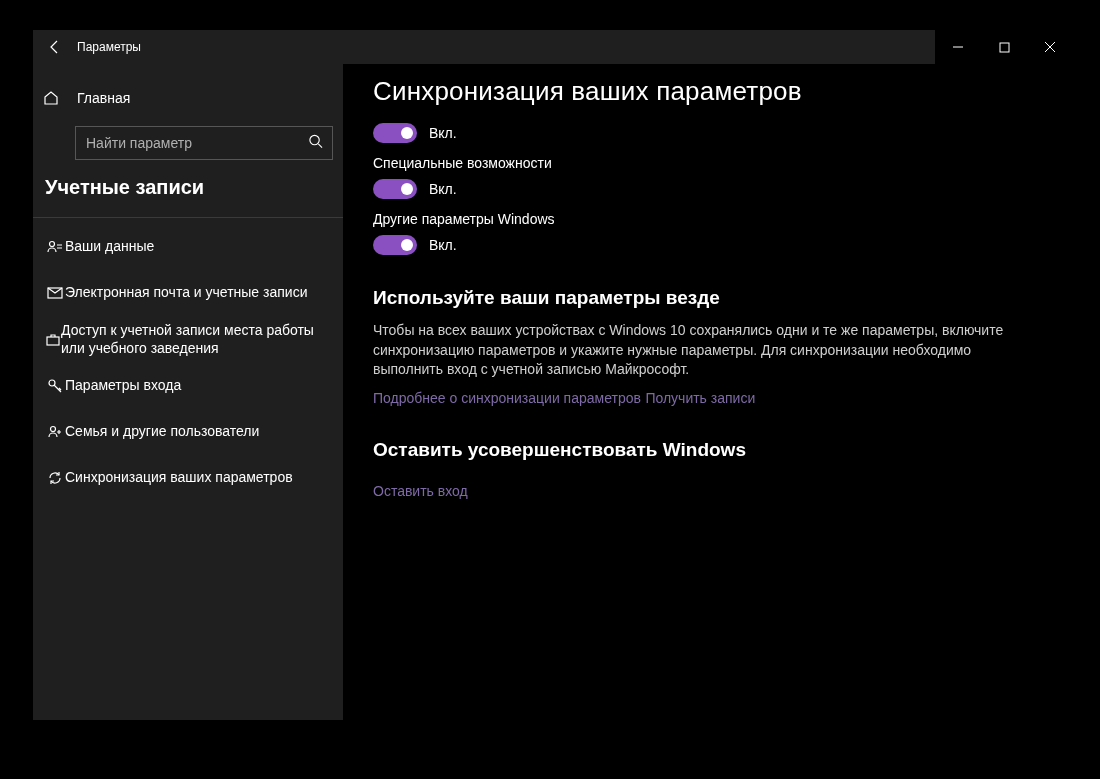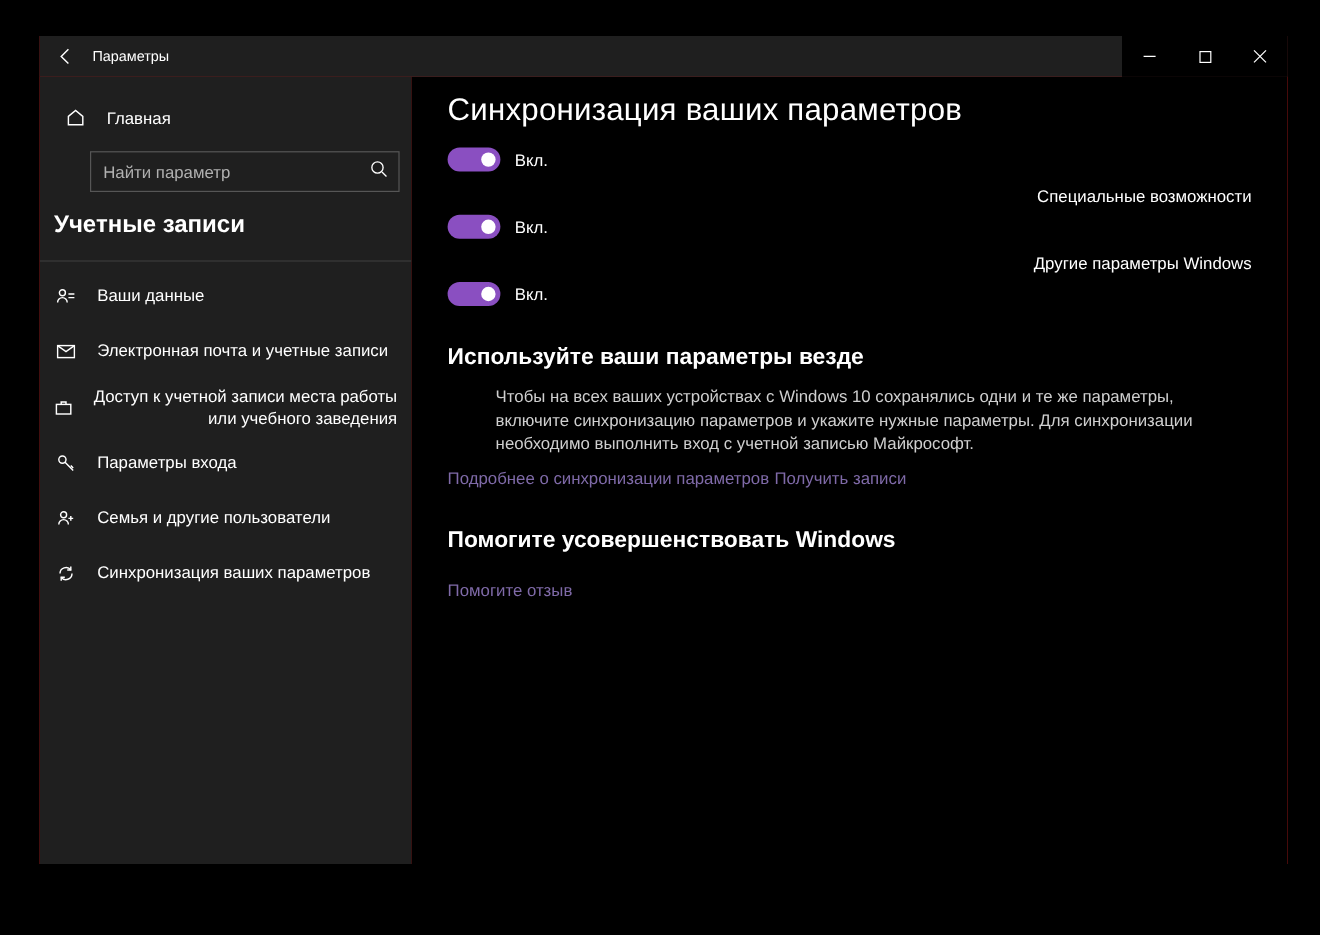--- a/index.html
+++ b/index.html
@@ -10,21 +10,21 @@
     height: 779px;
     overflow: hidden;
     color: #fff;
   }
   .window {
     position: absolute;
     top: 30px;
     left: 33px;
     width: 1040px;
     height: 690px;
-    background: #b91c1c;
+    background: #86efac;
     display: flex;
     flex-direction: column;
   }
   .titlebar {
     height: 34px;
     display: flex;
     align-items: center;
     background: #1f1f1f;
     position: relative;
   }
@@ -67,21 +67,21 @@
     width: 310px;
     background: #1f1f1f;
     padding: 14px 0 0 0;
     display: flex;
     flex-direction: column;
   }
   .home-row {
     display: flex;
     align-items: center;
     height: 40px;
-    padding: 0 20px;
+    padding: 0 8px;
     gap: 16px;
     cursor: default;
   }
   .home-row .icon, .nav-item .icon {
     width: 20px;
     display: flex;
     justify-content: center;
     color: #fff;
   }
   .home-row .label, .nav-item .label {
@@ -120,39 +120,38 @@
   .divider {
     height: 1px;
     background: #3a3a3a;
     margin: 4px 0 6px 0;
   }
   .nav-item {
     display: flex;
     align-items: center;
     min-height: 46px;
     padding: 6px 12px;
-    gap: 16px;
+    gap: 0;
     cursor: default;
-    text-align: right;
   }
   .nav-item .label { line-height: 1.25; }
   .content {
     flex: 1;
     background: #000;
     padding: 12px 30px 20px 30px;
     overflow: hidden;
     color: #fff;
   }
   .page-title {
     font-size: 26px;
     font-weight: 400;
     margin-bottom: 16px;
     letter-spacing: 0.2px;
   }
-  .toggle-group { margin-bottom: 12px; text-align: right; }
+  .toggle-group { margin-bottom: 12px; }
   .toggle-group .tg-label {
     font-size: 14px;
     color: #fff;
     margin-bottom: 8px;
   }
   .toggle-row {
     display: flex;
     align-items: center;
     gap: 12px;
     margin-bottom: 10px;
@@ -182,21 +181,20 @@
     font-size: 19px;
     font-weight: 700;
     margin-top: 32px;
     margin-bottom: 12px;
   }
   .para {
     font-size: 14px;
     color: #cfcfcf;
     line-height: 1.4;
     max-width: 700px;
-    margin-left: 40px;
   }
   .link {
     font-size: 14px;
     color: #7f6aa8;
     margin-top: 10px;
     display: inline-block;
     cursor: default;
   }
 </style>
 </head>
@@ -344,18 +342,18 @@
           <span class="state">Вкл.</span>
         </div>
       </div>
 
       <div class="section-h">Используйте ваши параметры везде</div>
       <div class="para">Чтобы на всех ваших устройствах с Windows 10 сохранялись одни и те же параметры, включите синхронизацию параметров и укажите нужные параметры. Для синхронизации необходимо выполнить вход с учетной записью Майкрософт.</div>
       <span class="link">Подробнее о синхронизации параметров</span>
 
       <span class="link">Получить записи</span>
 
-      <div class="section-h">Помогите усовершенствовать Windows</div>
-      <span class="link">Помогите отзыв</span>
+      <div class="section-h">Оставить усовершенствовать Windows</div>
+      <span class="link">Оставить вход</span>
     </div>
 
   </div>
 </div>
 
 </body></html>

